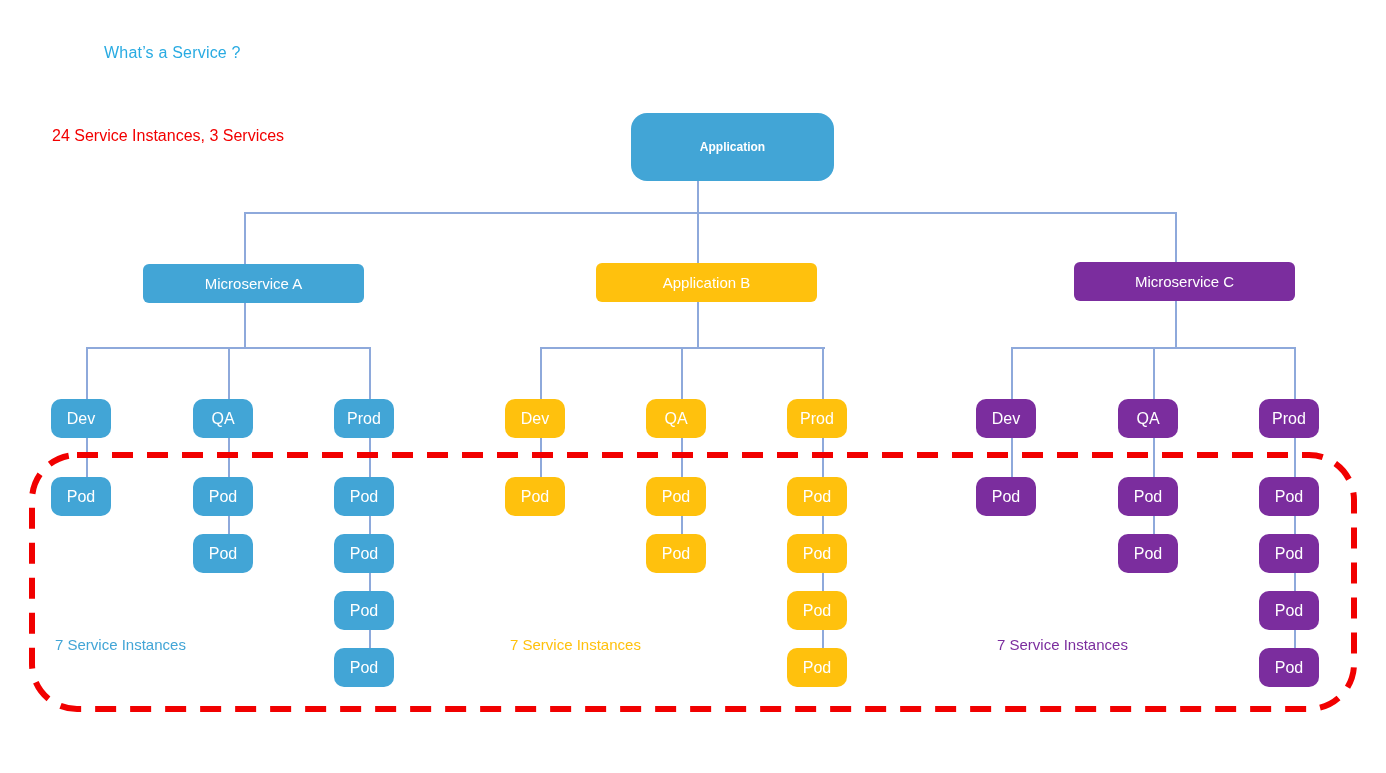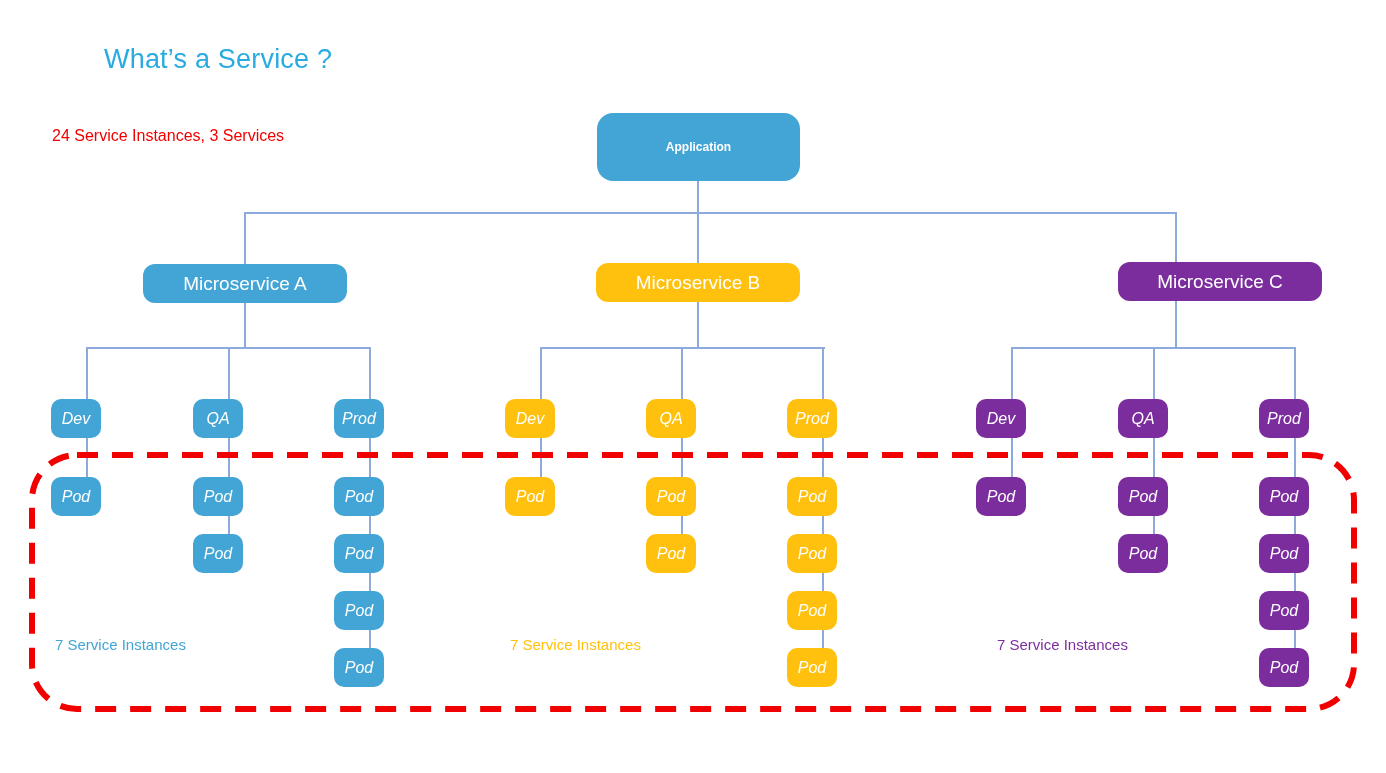--- a/index.html
+++ b/index.html
@@ -5,55 +5,55 @@
   html,body{margin:0;padding:0;background:#ffffff;}
   #canvas{
     position:relative;
     width:1386px;height:773px;
     background:#ffffff;
     font-family:"Liberation Sans", sans-serif;
     overflow:hidden;
   }
   .title{
     position:absolute;left:104px;top:44px;
-    font-size:27px;color:#29ABE2;letter-spacing:0.2px;
+    font-size:16px;color:#29ABE2;letter-spacing:0.2px;
   }
   .summary{
     position:absolute;left:52px;top:127px;
     font-size:16px;color:#F20000;
   }
   .summary .bold{font-weight:400;}
   .node{
     position:absolute;box-sizing:border-box;
     display:flex;align-items:center;justify-content:center;
     color:#ffffff;border-radius:10px;font-size:16px;
   }
   .c0{background:#42A5D6;}
   .c1{background:#FFC10D;}
   .c2{background:#7B2D9E;}
   .app{width:203px;height:68px;border-radius:16px;font-weight:700;font-size:12px;}
-  .ms{width:204px;height:39px;border-radius:12px;font-size:19px;}
-  .env,.pod{width:50px;height:39px;font-style:italic;}
+  .ms{width:221px;height:39px;border-radius:6px;font-size:15px;}
+  .env,.pod{width:60px;height:39px;}
   .vl{position:absolute;width:2px;background:#8EA9DB;}
   .hl{position:absolute;height:2px;background:#8EA9DB;}
   .lbl{position:absolute;top:636px;font-size:15px;}
   .lbl-a{left:55px;color:#42A5D6;}
   .lbl-b{left:510px;color:#FFC10D;}
   .lbl-c{left:997px;color:#7B2D9E;}
   .highlight-svg{position:absolute;left:28px;top:451px;}
 </style>
 </head>
 <body>
 
 <div id="canvas">
 
   <div class="title">What’s a Service ?</div>
   <div class="summary"><span>24 Service Instances, </span><span class="bold">3 Services</span></div>
 
-  <div class="node app c0" style="left:597px;top:113px">Application</div>
+  <div class="node app c0" style="left:631px;top:113px">Application</div>
 
   <div class="vl" style="left:697px;top:181px;height:32px"></div>
   <div class="hl" style="left:244px;top:212px;width:933px"></div>
   <div class="vl" style="left:244px;top:212px;height:52px"></div>
   <div class="vl" style="left:697px;top:212px;height:52px"></div>
   <div class="vl" style="left:1175px;top:212px;height:50px"></div>
 
   <div class="node ms c0" style="left:143px;top:264px">Microservice A</div>
   <div class="vl" style="left:244px;top:303px;height:45px"></div>
   <div class="hl" style="left:86px;top:347px;width:285px"></div>
@@ -77,21 +77,21 @@
   <div class="node pod c0" style="left:334px;top:477px">Pod</div>
   <div class="vl" style="left:369px;top:516px;height:18px"></div>
   <div class="node pod c0" style="left:334px;top:534px">Pod</div>
   <div class="vl" style="left:369px;top:573px;height:18px"></div>
   <div class="node pod c0" style="left:334px;top:591px">Pod</div>
   <div class="vl" style="left:369px;top:630px;height:18px"></div>
   <div class="node pod c0" style="left:334px;top:648px">Pod</div>
 
   <div class="lbl lbl-a">7 Service Instances</div>
 
-  <div class="node ms c1" style="left:596px;top:263px">Microservice B</div>
+  <div class="node ms c1" style="left:596px;top:263px">Application B</div>
   <div class="vl" style="left:697px;top:302px;height:46px"></div>
   <div class="hl" style="left:540px;top:347px;width:285px"></div>
   <div class="vl" style="left:540px;top:347px;height:52px"></div>
   <div class="vl" style="left:681px;top:347px;height:52px"></div>
   <div class="vl" style="left:822px;top:347px;height:52px"></div>
 
   <div class="node env c1" style="left:505px;top:399px">Dev</div>
   <div class="node env c1" style="left:646px;top:399px">QA</div>
   <div class="node env c1" style="left:787px;top:399px">Prod</div>
 
@@ -107,21 +107,21 @@
   <div class="node pod c1" style="left:787px;top:477px">Pod</div>
   <div class="vl" style="left:822px;top:516px;height:18px"></div>
   <div class="node pod c1" style="left:787px;top:534px">Pod</div>
   <div class="vl" style="left:822px;top:573px;height:18px"></div>
   <div class="node pod c1" style="left:787px;top:591px">Pod</div>
   <div class="vl" style="left:822px;top:630px;height:18px"></div>
   <div class="node pod c1" style="left:787px;top:648px">Pod</div>
 
   <div class="lbl lbl-b">7 Service Instances</div>
 
-  <div class="node ms c2" style="left:1118px;top:262px">Microservice C</div>
+  <div class="node ms c2" style="left:1074px;top:262px">Microservice C</div>
   <div class="vl" style="left:1175px;top:301px;height:47px"></div>
   <div class="hl" style="left:1011px;top:347px;width:285px"></div>
   <div class="vl" style="left:1011px;top:347px;height:52px"></div>
   <div class="vl" style="left:1153px;top:347px;height:52px"></div>
   <div class="vl" style="left:1294px;top:347px;height:52px"></div>
 
   <div class="node env c2" style="left:976px;top:399px">Dev</div>
   <div class="node env c2" style="left:1118px;top:399px">QA</div>
   <div class="node env c2" style="left:1259px;top:399px">Prod</div>
 

